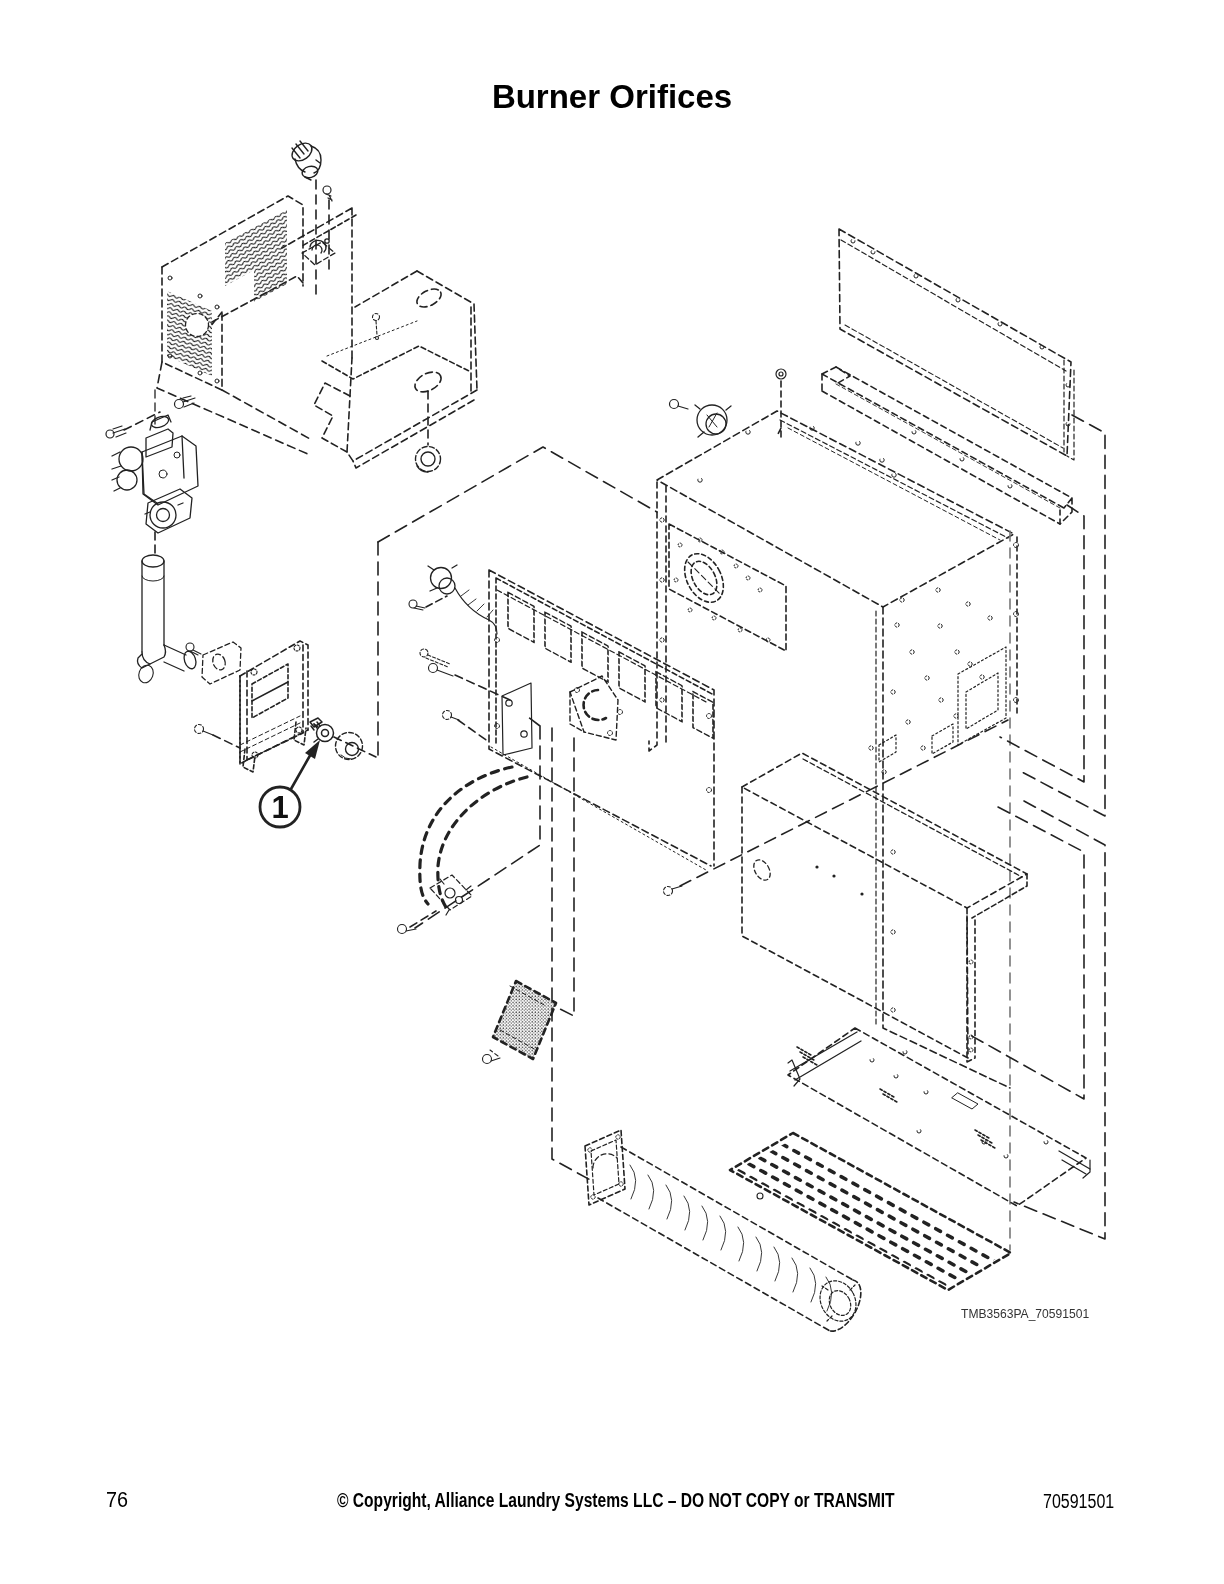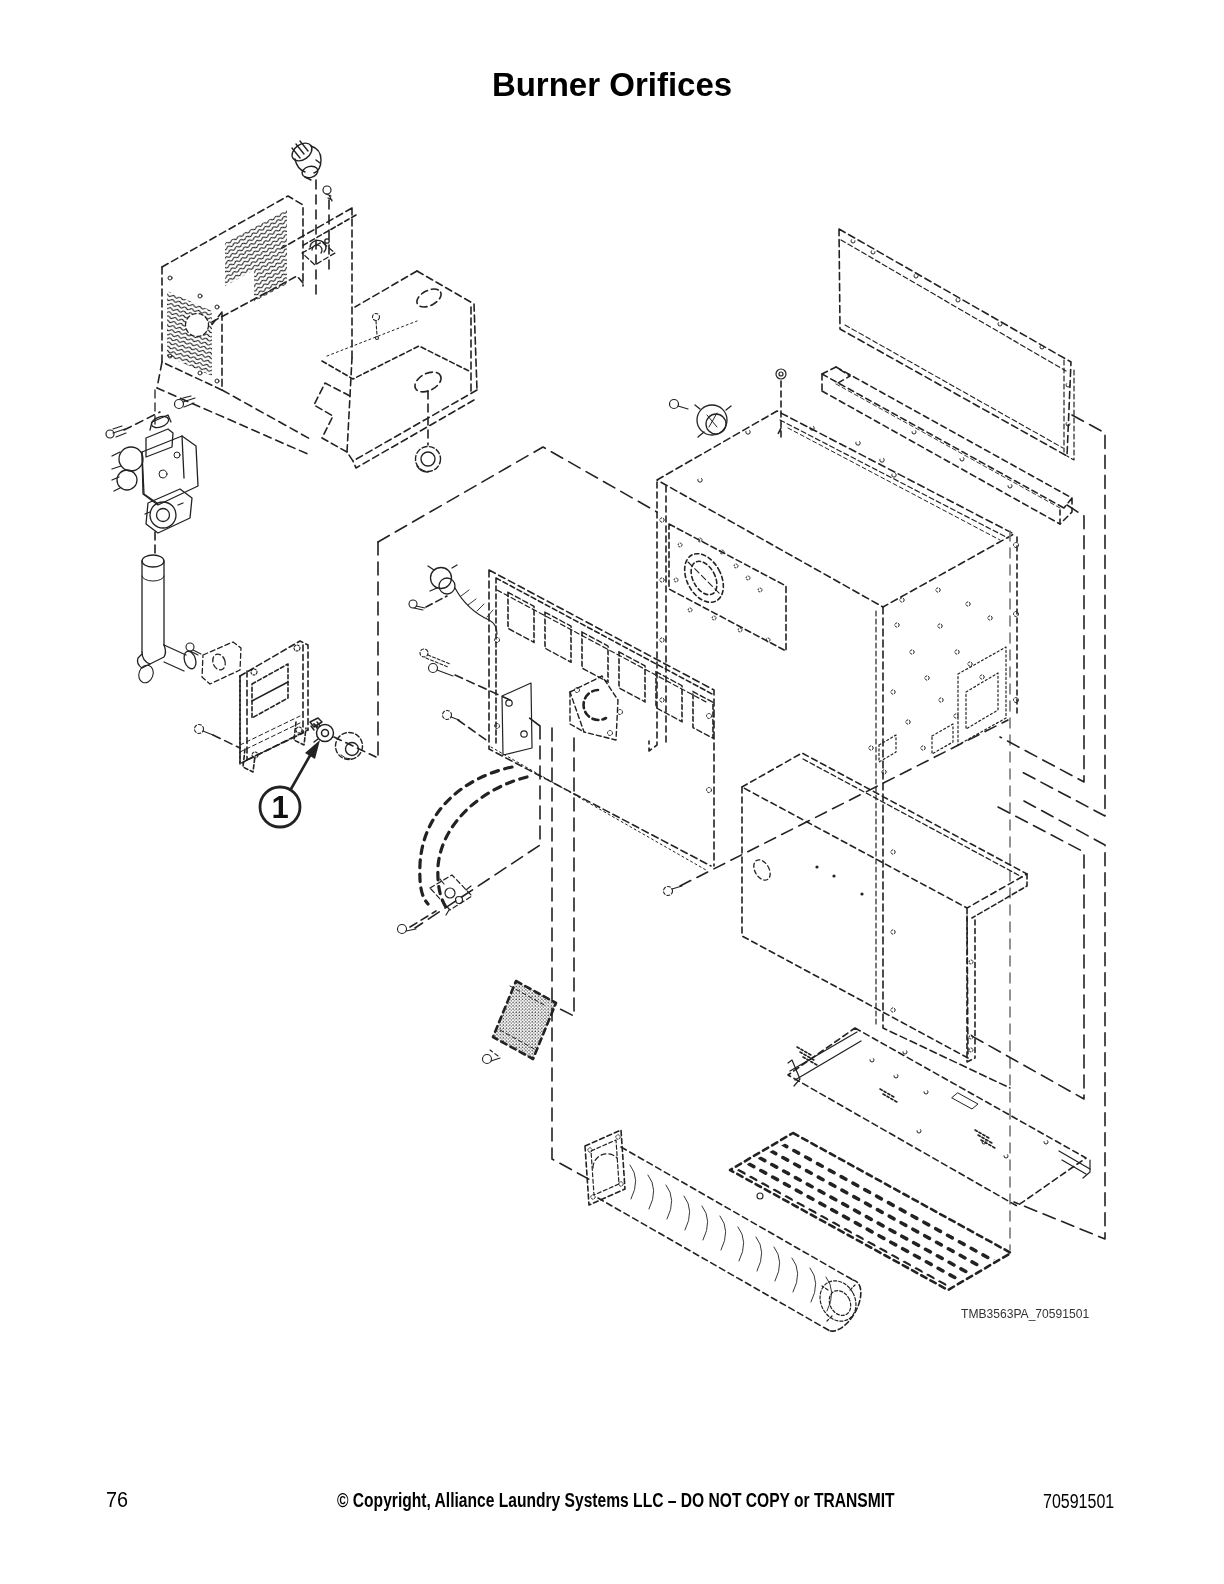--- a/index.html
+++ b/index.html
@@ -1,18 +1,18 @@
 <!DOCTYPE html>
 <html><head>
 <meta charset="utf-8">
 <style>
 html,body{margin:0;padding:0;background:#fff;}
 *{font-family:"Liberation Sans",sans-serif;}
 #page{position:relative;width:1224px;height:1584px;background:#fff;overflow:hidden;}
-.ttl{position:absolute;left:0;top:66px;width:1224px;text-align:center;font-size:33px;font-weight:bold;color:#000;}
+.ttl{position:absolute;left:0;top:78px;width:1224px;text-align:center;font-size:33px;font-weight:bold;color:#000;}
 .tmb{position:absolute;left:961px;top:1306px;font-size:13px;color:#333;transform:scaleX(0.93);transform-origin:0 0;}
 .pg{position:absolute;left:106px;top:1487px;font-size:22px;color:#000;transform:scaleX(0.9);transform-origin:0 0;}
 .cp{position:absolute;left:337px;top:1489px;font-size:20px;font-weight:bold;color:#000;transform:scaleX(0.78);transform-origin:0 0;white-space:nowrap;}
 .pn{position:absolute;left:1043px;top:1490px;font-size:20px;color:#000;transform:scaleX(0.8);transform-origin:0 0;}
 </style>
 </head>
 <body>
 <div id="page">
 
 <div class="ttl">Burner Orifices</div>

